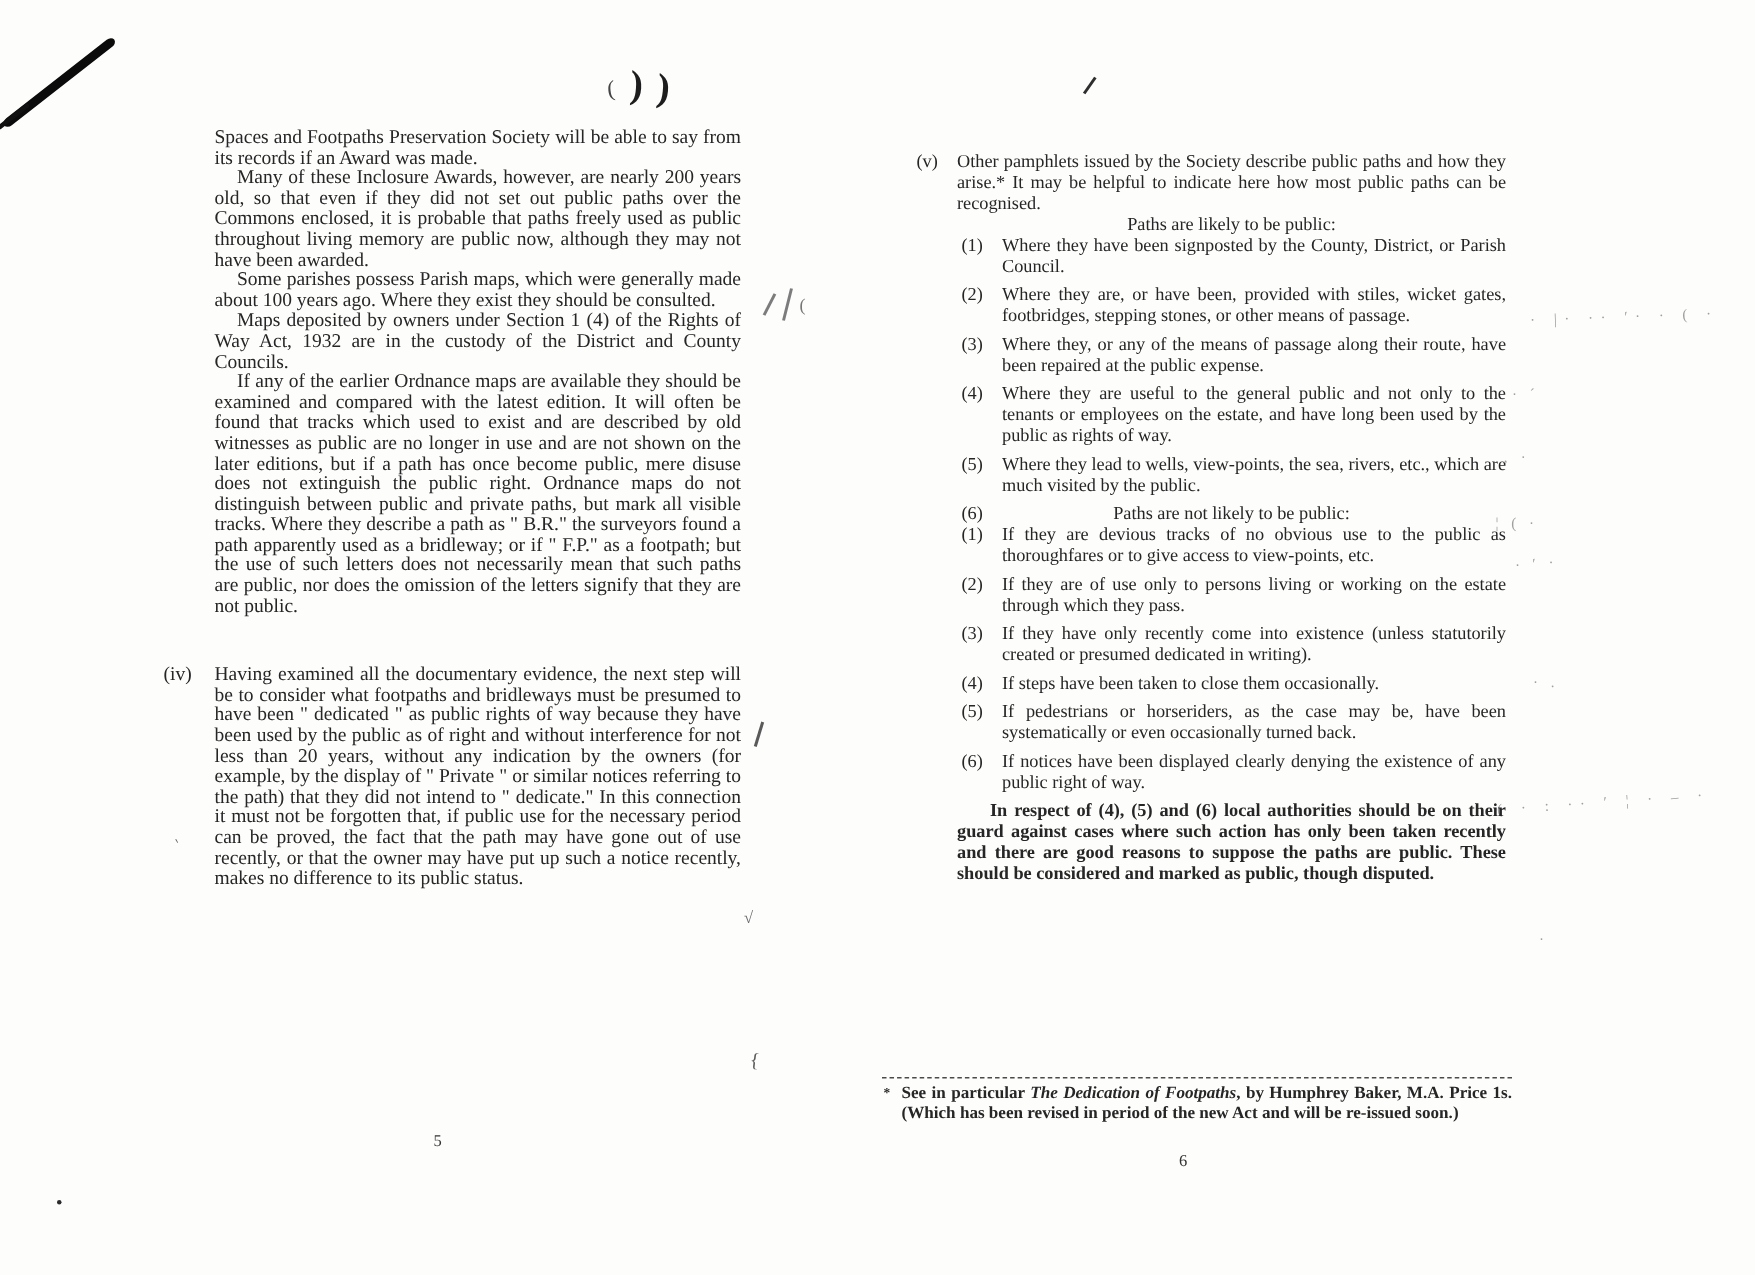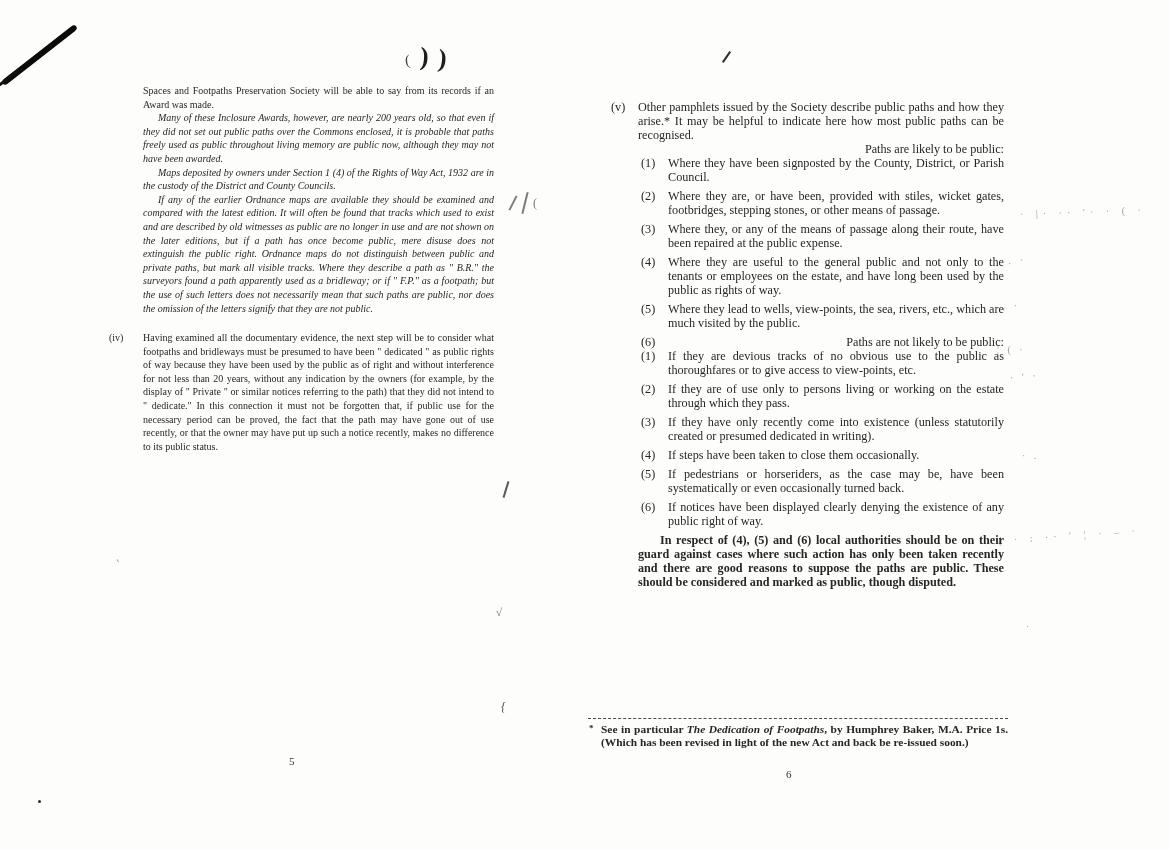--- a/index.html
+++ b/index.html
@@ -5,29 +5,29 @@
 <style>
   html,body{margin:0;padding:0;}
   body{
     width:1170px;height:850px;position:relative;overflow:hidden;
     background:#fdfdfc;
     font-family:"Liberation Serif", serif;
     color:#262626;
   }
   .col{position:absolute;text-align:justify;}
   .col p{margin:0;}
-  .left-col{left:143px;top:84px;width:351px;font-size:10px;line-height:13.6px;}
+  .left-col{left:143px;top:84px;width:351px;font-size:13px;line-height:13.6px;}
   .right-col{left:638px;top:100px;width:366px;font-size:12.2px;line-height:14px;}
-  .ind{text-indent:15px;font-style:italic;}
+  .ind{text-indent:15px;}
   .hang{position:relative;}
   .hang .lbl{position:absolute;left:-34px;top:0;}
   .v-item{position:relative;margin-bottom:0;}
   .v-item .lbl{position:absolute;left:-27px;top:0;}
-  .item-iv{margin-top:16px;}
-  .subhead{margin:11px 0 7px 27px;text-align:right;}
+  .item-iv{margin-top:32px;}
+  .subhead{margin:11px 0 7px 27px;text-align:center;}
   .num-item{position:relative;padding-left:30px;margin-bottom:5px;}
   .num-item .num{position:absolute;left:3px;top:0;}
   .closing{text-indent:22px;margin-top:5px;font-weight:bold;}
   .pagenum{position:absolute;font-size:11px;color:#333;}
   .pagenum-left{left:289px;top:755px;}
   .pagenum-right{left:786px;top:768px;}
   .footnote{
     position:absolute;left:588px;top:718px;width:420px;
     border-top:1px dashed #4a4a4a;padding-top:4px;
     font-size:11.4px;line-height:12.9px;font-weight:bold;text-align:justify;
@@ -85,20 +85,21 @@
 <span class="scrib s4">¦ ( ·</span>
 <span class="scrib s5">· ′ ·</span>
 <span class="scrib s6">· .</span>
 <span class="scrib s7">( · : ·· ′ ¦ · – ·</span>
 <span class="scrib s8">·</span>
 <div class="dot-bl"></div>
 
 <div class="col left-col">
   <p>Spaces and Footpaths Preservation Society will be able to say from its records if an Award was made.</p>
   <p class="ind">Many of these Inclosure Awards, however, are nearly 200 years old, so that even if they did not set out public paths over the Commons enclosed, it is probable that paths freely used as public throughout living memory are public now, although they may not have been awarded.</p>
+  <p class="ind">Some parishes possess Parish maps, which were generally made about 100 years ago. Where they exist they should be consulted.</p>
   <p class="ind">Maps deposited by owners under Section 1 (4) of the Rights of Way Act, 1932 are in the custody of the District and County Councils.</p>
   <p class="ind">If any of the earlier Ordnance maps are available they should be examined and compared with the latest edition. It will often be found that tracks which used to exist and are described by old witnesses as public are no longer in use and are not shown on the later editions, but if a path has once become public, mere disuse does not extinguish the public right. Ordnance maps do not distinguish between public and private paths, but mark all visible tracks. Where they describe a path as " B.R." the surveyors found a path apparently used as a bridleway; or if " F.P." as a footpath; but the use of such letters does not necessarily mean that such paths are public, nor does the omission of the letters signify that they are not public.</p>
   <div class="hang item-iv">
     <span class="lbl">(iv)</span>
     <span>Having examined all the documentary evidence, the next step will be to consider what footpaths and bridleways must be presumed to have been " dedicated " as public rights of way because they have been used by the public as of right and without interference for not less than 20 years, without any indication by the owners (for example, by the display of " Private " or similar notices referring to the path) that they did not intend to " dedicate." In this connection it must not be forgotten that, if public use for the necessary period can be proved, the fact that the path may have gone out of use recently, or that the owner may have put up such a notice recently, makes no difference to its public status.</span>
   </div>
 </div>
 <div class="pagenum pagenum-left">5</div>
 
 <div class="col right-col">
@@ -158,17 +159,17 @@
   <div class="num-item">
     <span class="num">(6)</span>
     <span>If notices have been displayed clearly denying the existence of any public right of way.</span>
   </div>
 
   <p class="closing">In respect of (4), (5) and (6) local authorities should be on their guard against cases where such action has only been taken recently and there are good reasons to suppose the paths are public. These should be considered and marked as public, though disputed.</p>
 </div>
 
 <div class="footnote">
   <span class="fn-body">
-    <span class="fn-marker">*</span><span>See in particular </span><i>The Dedication of Footpaths</i><span>, by Humphrey Baker, M.A. Price 1s. (Which has been revised in light of the new Act and back be re-issued soon.)</span>
+    <span class="fn-marker">*</span><span>See in particular </span><i>The Dedication of Footpaths</i><span>, by Humphrey Baker, M.A. Price 1s. (Which has been revised in period of the new Act and will be re-issued soon.)</span>
   </span>
 </div>
 
 <div class="pagenum pagenum-right">6</div>
 
 </body></html>

